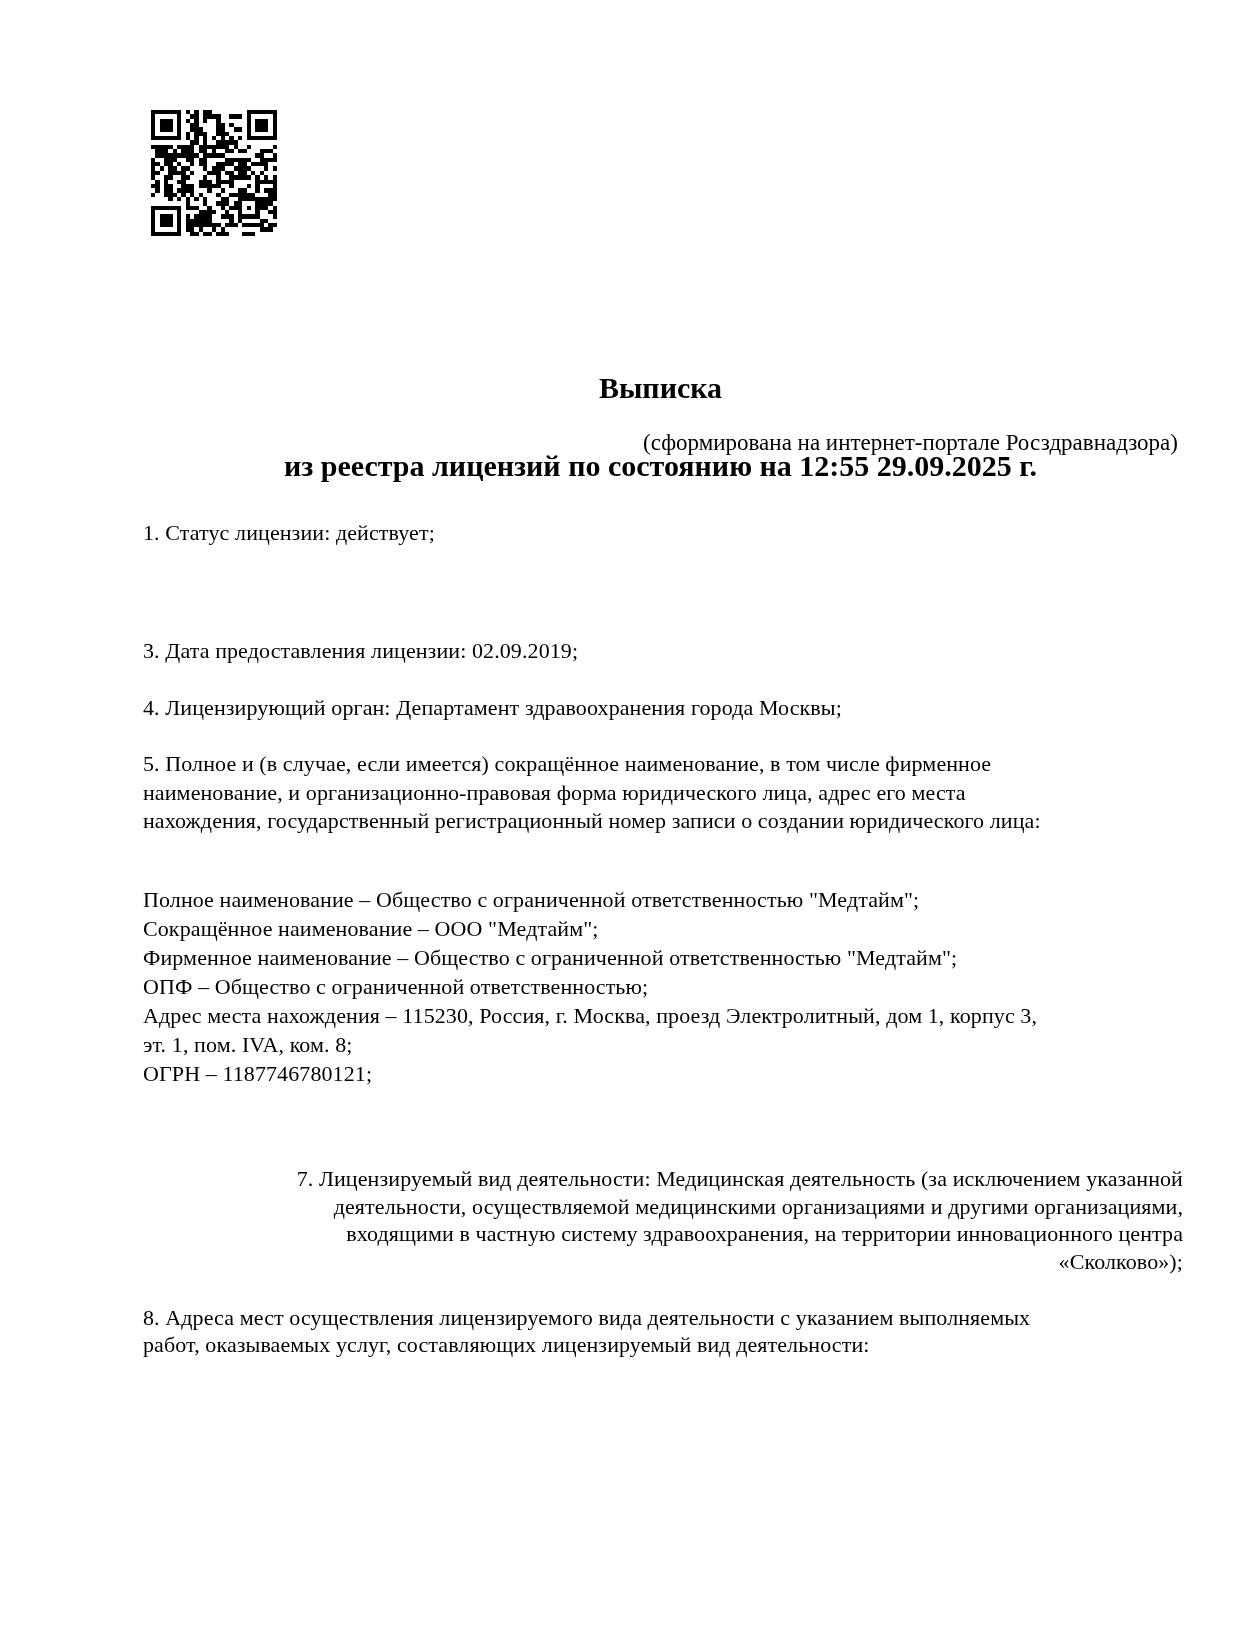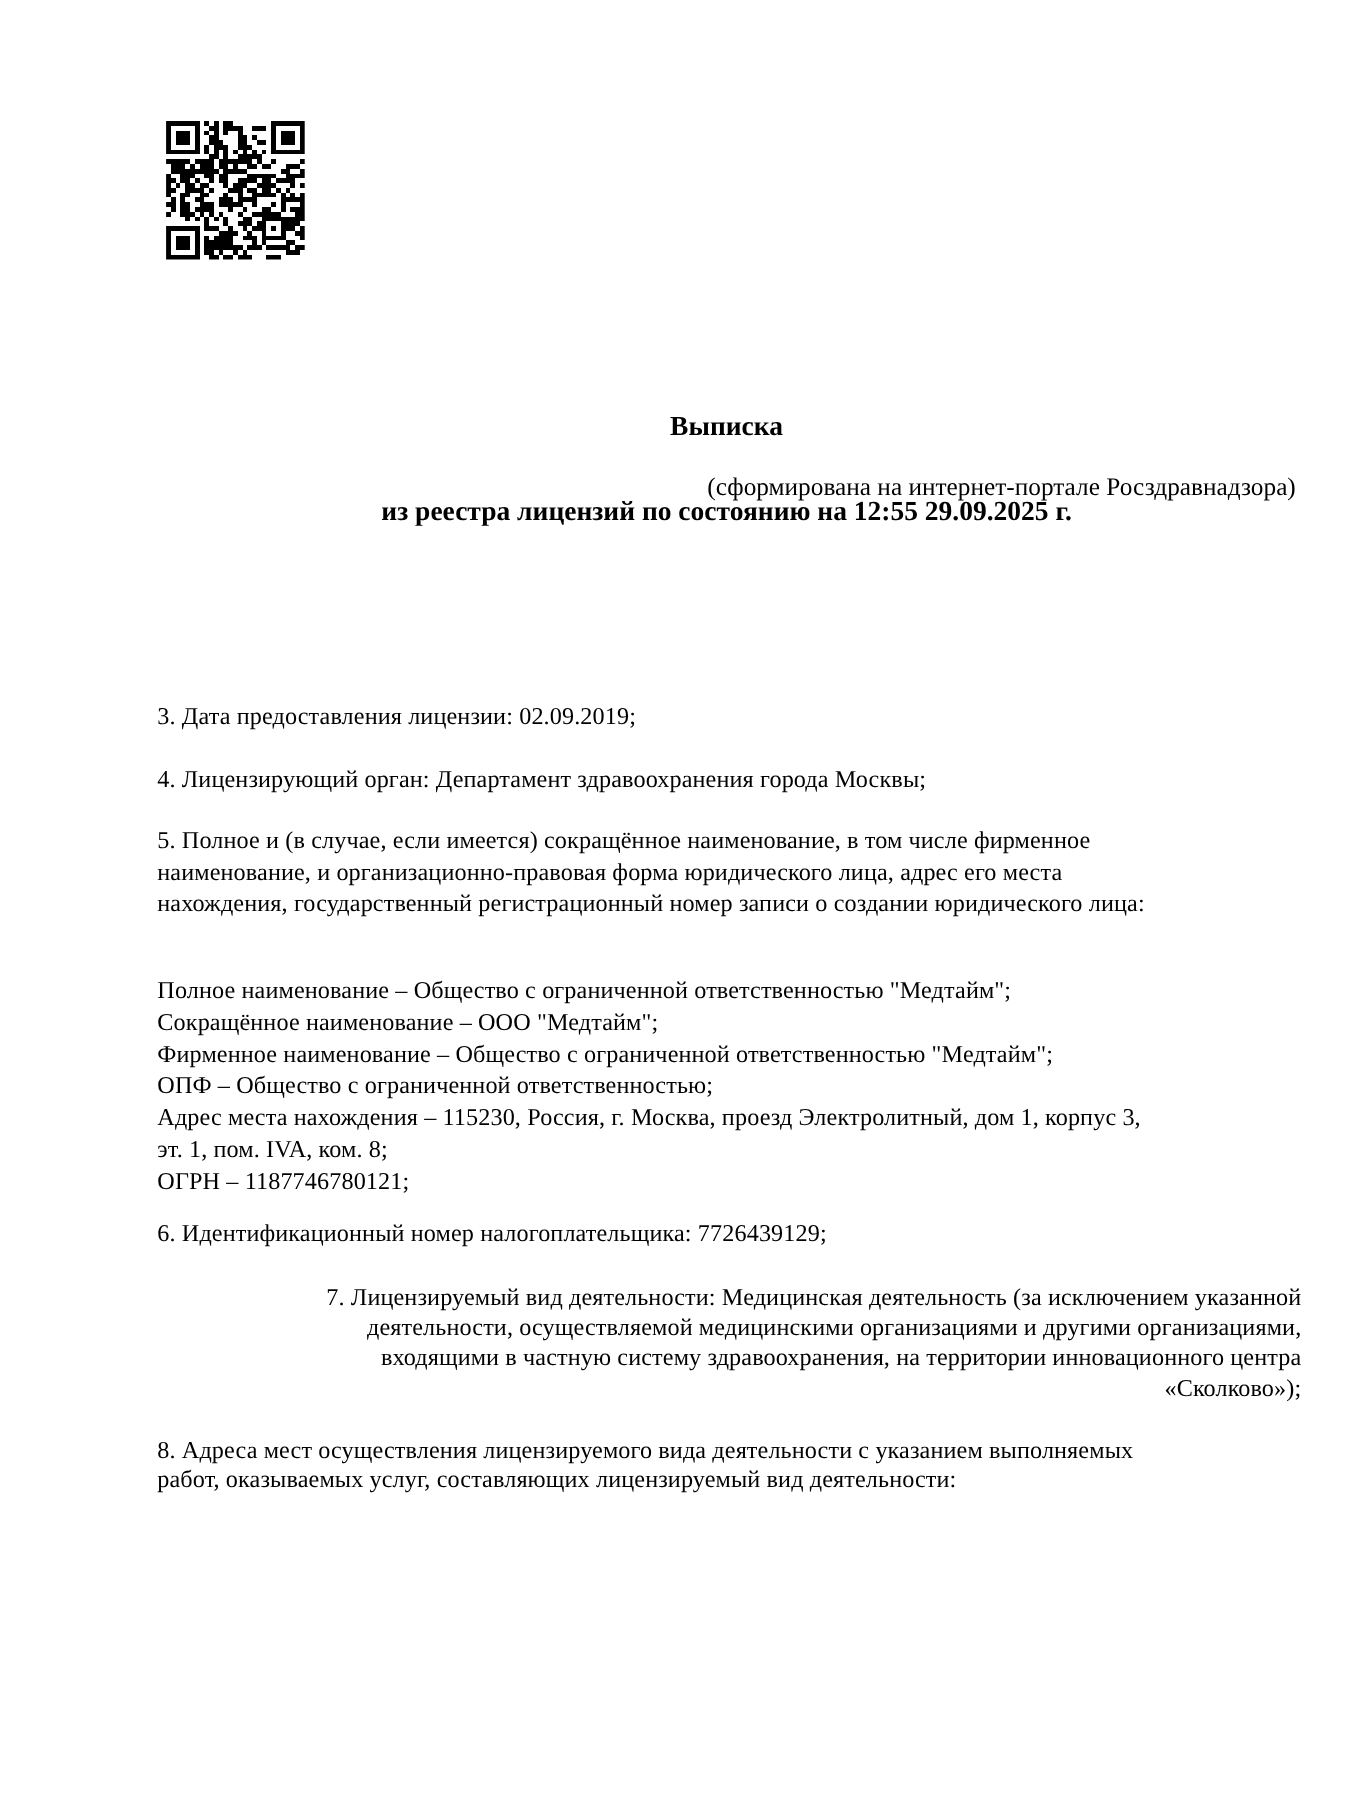--- a/index.html
+++ b/index.html
@@ -12,21 +12,21 @@
     overflow:hidden;
   }
   .qr{
     position:absolute;left:151px;top:110px;
     width:126px;height:126px;
   }
   .title{
     position:absolute;left:143px;top:329px;width:1035px;
     text-align:center;
     font-weight:bold;
-    font-size:25px;line-height:39px;
+    font-size:30px;line-height:39px;
     white-space:pre-line;
   }
   .subtitle{
     position:absolute;left:143px;top:431px;width:1035px;
     text-align:right;
     font-size:23px;line-height:24px;
   }
   .para{
     position:absolute;left:143px;width:1040px;
     font-size:22px;line-height:28.5px;
@@ -52,39 +52,39 @@
       <path d="M0 0h1v1h-1zM1 0h1v1h-1zM2 0h1v1h-1zM3 0h1v1h-1zM4 0h1v1h-1zM5 0h1v1h-1zM6 0h1v1h-1zM8 0h1v1h-1zM10 0h1v1h-1zM12 0h1v1h-1zM13 0h1v1h-1zM22 0h1v1h-1zM23 0h1v1h-1zM24 0h1v1h-1zM25 0h1v1h-1zM26 0h1v1h-1zM27 0h1v1h-1zM28 0h1v1h-1zM0 1h1v1h-1zM6 1h1v1h-1zM9 1h1v1h-1zM10 1h1v1h-1zM12 1h1v1h-1zM13 1h1v1h-1zM14 1h1v1h-1zM15 1h1v1h-1zM18 1h1v1h-1zM19 1h1v1h-1zM20 1h1v1h-1zM22 1h1v1h-1zM28 1h1v1h-1zM0 2h1v1h-1zM2 2h1v1h-1zM3 2h1v1h-1zM4 2h1v1h-1zM6 2h1v1h-1zM8 2h1v1h-1zM10 2h1v1h-1zM12 2h1v1h-1zM15 2h1v1h-1zM22 2h1v1h-1zM24 2h1v1h-1zM25 2h1v1h-1zM26 2h1v1h-1zM28 2h1v1h-1zM0 3h1v1h-1zM2 3h1v1h-1zM3 3h1v1h-1zM4 3h1v1h-1zM6 3h1v1h-1zM9 3h1v1h-1zM10 3h1v1h-1zM15 3h1v1h-1zM16 3h1v1h-1zM18 3h1v1h-1zM22 3h1v1h-1zM24 3h1v1h-1zM25 3h1v1h-1zM26 3h1v1h-1zM28 3h1v1h-1zM0 4h1v1h-1zM2 4h1v1h-1zM3 4h1v1h-1zM4 4h1v1h-1zM6 4h1v1h-1zM9 4h1v1h-1zM10 4h1v1h-1zM11 4h1v1h-1zM15 4h1v1h-1zM16 4h1v1h-1zM19 4h1v1h-1zM20 4h1v1h-1zM22 4h1v1h-1zM24 4h1v1h-1zM25 4h1v1h-1zM26 4h1v1h-1zM28 4h1v1h-1zM0 5h1v1h-1zM6 5h1v1h-1zM8 5h1v1h-1zM10 5h1v1h-1zM11 5h1v1h-1zM12 5h1v1h-1zM15 5h1v1h-1zM16 5h1v1h-1zM17 5h1v1h-1zM22 5h1v1h-1zM28 5h1v1h-1zM0 6h1v1h-1zM1 6h1v1h-1zM2 6h1v1h-1zM3 6h1v1h-1zM4 6h1v1h-1zM5 6h1v1h-1zM6 6h1v1h-1zM8 6h1v1h-1zM10 6h1v1h-1zM12 6h1v1h-1zM14 6h1v1h-1zM16 6h1v1h-1zM18 6h1v1h-1zM20 6h1v1h-1zM22 6h1v1h-1zM23 6h1v1h-1zM24 6h1v1h-1zM25 6h1v1h-1zM26 6h1v1h-1zM27 6h1v1h-1zM28 6h1v1h-1zM9 7h1v1h-1zM10 7h1v1h-1zM12 7h1v1h-1zM15 7h1v1h-1zM16 7h1v1h-1zM17 7h1v1h-1zM18 7h1v1h-1zM19 7h1v1h-1zM0 8h1v1h-1zM1 8h1v1h-1zM2 8h1v1h-1zM3 8h1v1h-1zM4 8h1v1h-1zM6 8h1v1h-1zM7 8h1v1h-1zM8 8h1v1h-1zM9 8h1v1h-1zM11 8h1v1h-1zM12 8h1v1h-1zM13 8h1v1h-1zM14 8h1v1h-1zM15 8h1v1h-1zM16 8h1v1h-1zM17 8h1v1h-1zM19 8h1v1h-1zM22 8h1v1h-1zM28 8h1v1h-1zM1 9h1v1h-1zM2 9h1v1h-1zM3 9h1v1h-1zM5 9h1v1h-1zM7 9h1v1h-1zM8 9h1v1h-1zM9 9h1v1h-1zM11 9h1v1h-1zM12 9h1v1h-1zM14 9h1v1h-1zM17 9h1v1h-1zM18 9h1v1h-1zM20 9h1v1h-1zM21 9h1v1h-1zM25 9h1v1h-1zM26 9h1v1h-1zM27 9h1v1h-1zM1 10h1v1h-1zM2 10h1v1h-1zM3 10h1v1h-1zM4 10h1v1h-1zM5 10h1v1h-1zM6 10h1v1h-1zM7 10h1v1h-1zM8 10h1v1h-1zM9 10h1v1h-1zM10 10h1v1h-1zM12 10h1v1h-1zM13 10h1v1h-1zM14 10h1v1h-1zM15 10h1v1h-1zM16 10h1v1h-1zM24 10h1v1h-1zM25 10h1v1h-1zM28 10h1v1h-1zM0 11h1v1h-1zM3 11h1v1h-1zM4 11h1v1h-1zM5 11h1v1h-1zM8 11h1v1h-1zM9 11h1v1h-1zM11 11h1v1h-1zM12 11h1v1h-1zM17 11h1v1h-1zM18 11h1v1h-1zM19 11h1v1h-1zM20 11h1v1h-1zM21 11h1v1h-1zM22 11h1v1h-1zM25 11h1v1h-1zM26 11h1v1h-1zM27 11h1v1h-1zM28 11h1v1h-1zM0 12h1v1h-1zM1 12h1v1h-1zM3 12h1v1h-1zM4 12h1v1h-1zM6 12h1v1h-1zM9 12h1v1h-1zM11 12h1v1h-1zM12 12h1v1h-1zM15 12h1v1h-1zM16 12h1v1h-1zM17 12h1v1h-1zM18 12h1v1h-1zM20 12h1v1h-1zM21 12h1v1h-1zM23 12h1v1h-1zM24 12h1v1h-1zM25 12h1v1h-1zM26 12h1v1h-1zM0 13h1v1h-1zM2 13h1v1h-1zM4 13h1v1h-1zM5 13h1v1h-1zM7 13h1v1h-1zM8 13h1v1h-1zM12 13h1v1h-1zM14 13h1v1h-1zM15 13h1v1h-1zM16 13h1v1h-1zM19 13h1v1h-1zM20 13h1v1h-1zM21 13h1v1h-1zM22 13h1v1h-1zM26 13h1v1h-1zM28 13h1v1h-1zM0 14h1v1h-1zM1 14h1v1h-1zM4 14h1v1h-1zM5 14h1v1h-1zM6 14h1v1h-1zM7 14h1v1h-1zM9 14h1v1h-1zM13 14h1v1h-1zM14 14h1v1h-1zM15 14h1v1h-1zM17 14h1v1h-1zM18 14h1v1h-1zM20 14h1v1h-1zM21 14h1v1h-1zM23 14h1v1h-1zM25 14h1v1h-1zM0 15h1v1h-1zM3 15h1v1h-1zM4 15h1v1h-1zM7 15h1v1h-1zM8 15h1v1h-1zM12 15h1v1h-1zM15 15h1v1h-1zM18 15h1v1h-1zM19 15h1v1h-1zM20 15h1v1h-1zM21 15h1v1h-1zM22 15h1v1h-1zM24 15h1v1h-1zM26 15h1v1h-1zM28 15h1v1h-1zM1 16h1v1h-1zM3 16h1v1h-1zM6 16h1v1h-1zM7 16h1v1h-1zM11 16h1v1h-1zM12 16h1v1h-1zM13 16h1v1h-1zM15 16h1v1h-1zM16 16h1v1h-1zM17 16h1v1h-1zM18 16h1v1h-1zM24 16h1v1h-1zM25 16h1v1h-1zM26 16h1v1h-1zM27 16h1v1h-1zM28 16h1v1h-1zM0 17h1v1h-1zM1 17h1v1h-1zM3 17h1v1h-1zM4 17h1v1h-1zM7 17h1v1h-1zM8 17h1v1h-1zM9 17h1v1h-1zM11 17h1v1h-1zM12 17h1v1h-1zM13 17h1v1h-1zM14 17h1v1h-1zM15 17h1v1h-1zM18 17h1v1h-1zM22 17h1v1h-1zM24 17h1v1h-1zM28 17h1v1h-1zM1 18h1v1h-1zM3 18h1v1h-1zM4 18h1v1h-1zM6 18h1v1h-1zM7 18h1v1h-1zM8 18h1v1h-1zM9 18h1v1h-1zM13 18h1v1h-1zM16 18h1v1h-1zM20 18h1v1h-1zM21 18h1v1h-1zM24 18h1v1h-1zM26 18h1v1h-1zM27 18h1v1h-1zM28 18h1v1h-1zM0 19h1v1h-1zM3 19h1v1h-1zM4 19h1v1h-1zM5 19h1v1h-1zM7 19h1v1h-1zM9 19h1v1h-1zM11 19h1v1h-1zM15 19h1v1h-1zM18 19h1v1h-1zM19 19h1v1h-1zM20 19h1v1h-1zM21 19h1v1h-1zM22 19h1v1h-1zM23 19h1v1h-1zM27 19h1v1h-1zM28 19h1v1h-1zM4 20h1v1h-1zM6 20h1v1h-1zM8 20h1v1h-1zM10 20h1v1h-1zM12 20h1v1h-1zM16 20h1v1h-1zM17 20h1v1h-1zM20 20h1v1h-1zM21 20h1v1h-1zM22 20h1v1h-1zM23 20h1v1h-1zM24 20h1v1h-1zM25 20h1v1h-1zM26 20h1v1h-1zM27 20h1v1h-1zM28 20h1v1h-1zM8 21h1v1h-1zM12 21h1v1h-1zM15 21h1v1h-1zM16 21h1v1h-1zM17 21h1v1h-1zM19 21h1v1h-1zM20 21h1v1h-1zM24 21h1v1h-1zM25 21h1v1h-1zM26 21h1v1h-1zM27 21h1v1h-1zM0 22h1v1h-1zM1 22h1v1h-1zM2 22h1v1h-1zM3 22h1v1h-1zM4 22h1v1h-1zM5 22h1v1h-1zM6 22h1v1h-1zM8 22h1v1h-1zM9 22h1v1h-1zM10 22h1v1h-1zM13 22h1v1h-1zM16 22h1v1h-1zM18 22h1v1h-1zM19 22h1v1h-1zM20 22h1v1h-1zM22 22h1v1h-1zM24 22h1v1h-1zM25 22h1v1h-1zM26 22h1v1h-1zM28 22h1v1h-1zM0 23h1v1h-1zM6 23h1v1h-1zM11 23h1v1h-1zM12 23h1v1h-1zM13 23h1v1h-1zM14 23h1v1h-1zM17 23h1v1h-1zM20 23h1v1h-1zM24 23h1v1h-1zM27 23h1v1h-1zM28 23h1v1h-1zM0 24h1v1h-1zM2 24h1v1h-1zM3 24h1v1h-1zM4 24h1v1h-1zM6 24h1v1h-1zM8 24h1v1h-1zM10 24h1v1h-1zM11 24h1v1h-1zM12 24h1v1h-1zM13 24h1v1h-1zM16 24h1v1h-1zM17 24h1v1h-1zM18 24h1v1h-1zM20 24h1v1h-1zM21 24h1v1h-1zM22 24h1v1h-1zM23 24h1v1h-1zM24 24h1v1h-1zM28 24h1v1h-1zM0 25h1v1h-1zM2 25h1v1h-1zM3 25h1v1h-1zM4 25h1v1h-1zM6 25h1v1h-1zM8 25h1v1h-1zM9 25h1v1h-1zM10 25h1v1h-1zM11 25h1v1h-1zM12 25h1v1h-1zM13 25h1v1h-1zM18 25h1v1h-1zM20 25h1v1h-1zM25 25h1v1h-1zM26 25h1v1h-1zM0 26h1v1h-1zM2 26h1v1h-1zM3 26h1v1h-1zM4 26h1v1h-1zM6 26h1v1h-1zM8 26h1v1h-1zM9 26h1v1h-1zM10 26h1v1h-1zM11 26h1v1h-1zM12 26h1v1h-1zM13 26h1v1h-1zM14 26h1v1h-1zM15 26h1v1h-1zM17 26h1v1h-1zM18 26h1v1h-1zM19 26h1v1h-1zM21 26h1v1h-1zM22 26h1v1h-1zM23 26h1v1h-1zM24 26h1v1h-1zM25 26h1v1h-1zM27 26h1v1h-1zM28 26h1v1h-1zM0 27h1v1h-1zM6 27h1v1h-1zM8 27h1v1h-1zM9 27h1v1h-1zM11 27h1v1h-1zM14 27h1v1h-1zM16 27h1v1h-1zM25 27h1v1h-1zM26 27h1v1h-1zM27 27h1v1h-1zM0 28h1v1h-1zM1 28h1v1h-1zM2 28h1v1h-1zM3 28h1v1h-1zM4 28h1v1h-1zM5 28h1v1h-1zM6 28h1v1h-1zM9 28h1v1h-1zM10 28h1v1h-1zM12 28h1v1h-1zM13 28h1v1h-1zM15 28h1v1h-1zM16 28h1v1h-1zM17 28h1v1h-1zM21 28h1v1h-1zM22 28h1v1h-1zM23 28h1v1h-1z" fill="#000000"></path>
     </svg>
 
   <div class="title">
     <div>Выписка</div>
     <div>из реестра лицензий по состоянию на 12:55 29.09.2025 г.</div>
   </div>
 
   <div class="subtitle">(сформирована на интернет-портале Росздравнадзора)</div>
 
+  <div class="para p1">1. Статус лицензии: действует;</div>
 
 
   <div class="para p3">3. Дата предоставления лицензии: 02.09.2019;</div>
 
   <div class="para p4">4. Лицензирующий орган: Департамент здравоохранения города Москвы;</div>
 
   <div class="para p5">5. Полное и (в случае, если имеется) сокращённое наименование, в том числе фирменное
 наименование, и организационно-правовая форма юридического лица, адрес его места
 нахождения, государственный регистрационный номер записи о создании юридического лица:</div>
 
   <div class="para p6">Полное наименование – Общество с ограниченной ответственностью "Медтайм";
 Сокращённое наименование – ООО "Медтайм";
 Фирменное наименование – Общество с ограниченной ответственностью "Медтайм";
 ОПФ – Общество с ограниченной ответственностью;
 Адрес места нахождения – 115230, Россия, г. Москва, проезд Электролитный, дом 1, корпус 3,
 эт. 1, пом. IVA, ком. 8;
 ОГРН – 1187746780121;</div>
 
-  <div class="para p7">6. Идентификационный номер налогоплательщика: 7726439129;</div>
 
   <div class="para p8">7. Лицензируемый вид деятельности: Медицинская деятельность (за исключением указанной
 деятельности, осуществляемой медицинскими организациями и другими организациями,
 входящими в частную систему здравоохранения, на территории инновационного центра
 «Сколково»);</div>
 
   <div class="para p9">8. Адреса мест осуществления лицензируемого вида деятельности с указанием выполняемых
 работ, оказываемых услуг, составляющих лицензируемый вид деятельности:</div>
 
 </div>

